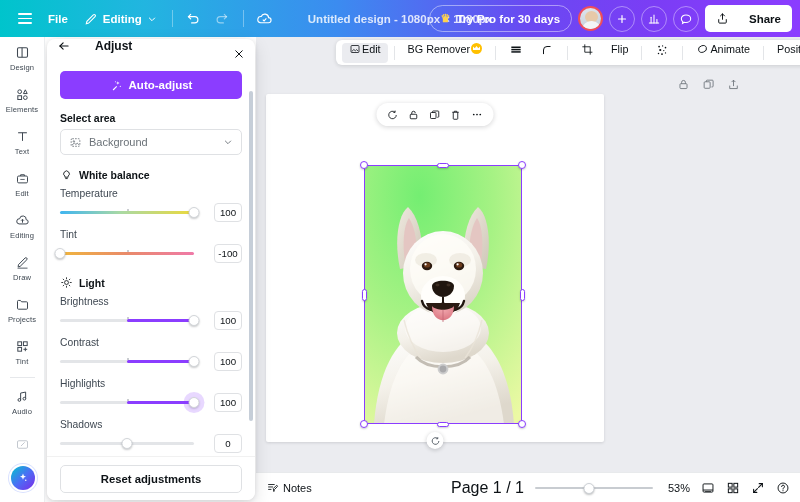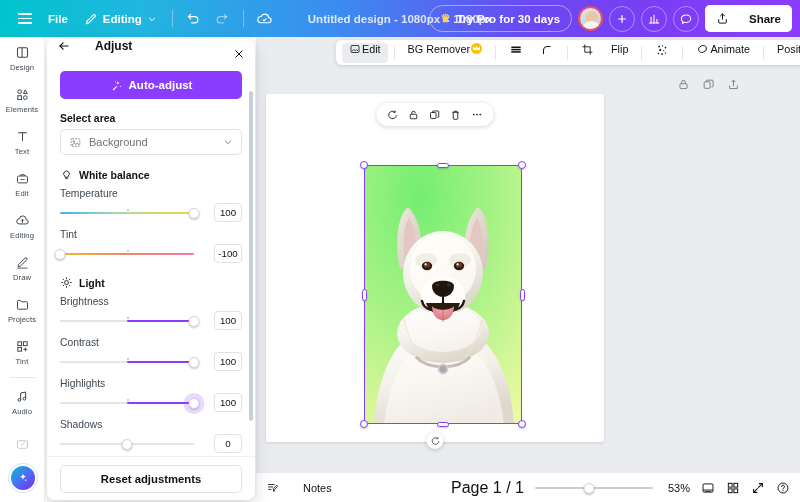--- a/index.html
+++ b/index.html
@@ -124,21 +124,21 @@
     display: flex; align-items: center; padding: 0 8px; gap: 7px;
     font-size: 11px; color: #6b7278; position: relative;
   }
   .sel-chev { position: absolute; right: 8px; color: #6b7278; font-size: 9px; }
   .grp-head {
     display: flex; align-items: center; gap: 6px;
     font-size: 10.5px; font-weight: bold; color: #0d1216; margin: 13px 0 2px;
   }
   .slider-row { margin-top: 7px; }
   .sl-name { font-size: 10.3px; color: #3f4852; margin-bottom: 4px; }
-  .sl-line { display: flex; align-items: center; gap: 20px; }
+  .sl-line { display: flex; gap: 20px; }
   .track-wrap { position: relative; flex: 1; height: 18px; }
   .track {
     position: absolute; top: 8px; left: 0; right: 0; height: 2.5px;
     border-radius: 2px; background: #e3e5e8;
   }
   .track.grad-temp { background: linear-gradient(90deg,#3fb5f0 0%,#a9d9a4 45%,#ecd93c 100%); }
   .track.grad-tint { background: linear-gradient(90deg,#f0b63c 0%,#e98a6a 50%,#ef7aa8 100%); }
   .fill { position: absolute; top: 8px; height: 2.5px; border-radius: 2px; background: #8b3dff; }
   .tick {
     position: absolute; top: 5.5px; left: 50%; width: 1.5px; height: 2px;
@@ -242,21 +242,21 @@
 
   
   .dog { position: absolute; left: 0; top: 0; width: 100%; height: 100%; }
 
   
   .bottombar {
     position: absolute; bottom: 0; left: 256px; right: 0; height: 30px;
     background: #fff; border-top: 1px solid #e8eaec;
     display: flex; align-items: center; padding: 0 10px;
   }
-  .notes { display: flex; align-items: center; gap: 24px; font-size: 11px; color: #0d1216; }
+  .notes { display: flex; align-items: center; gap: 4px; font-size: 11px; color: #0d1216; }
   .bb-right { margin-left: auto; display: flex; align-items: center; gap: 11px; }
   .page-ind { font-size: 16px; color: #0d1216; white-space: nowrap; }
   .zoom-track {
     position: relative; width: 118px; height: 14px;
   }
   .zoom-line {
     position: absolute; top: 6.5px; left: 0; right: 0; height: 1.5px;
     background: #c8ccd1; border-radius: 1px;
   }
   .zoom-knob {

